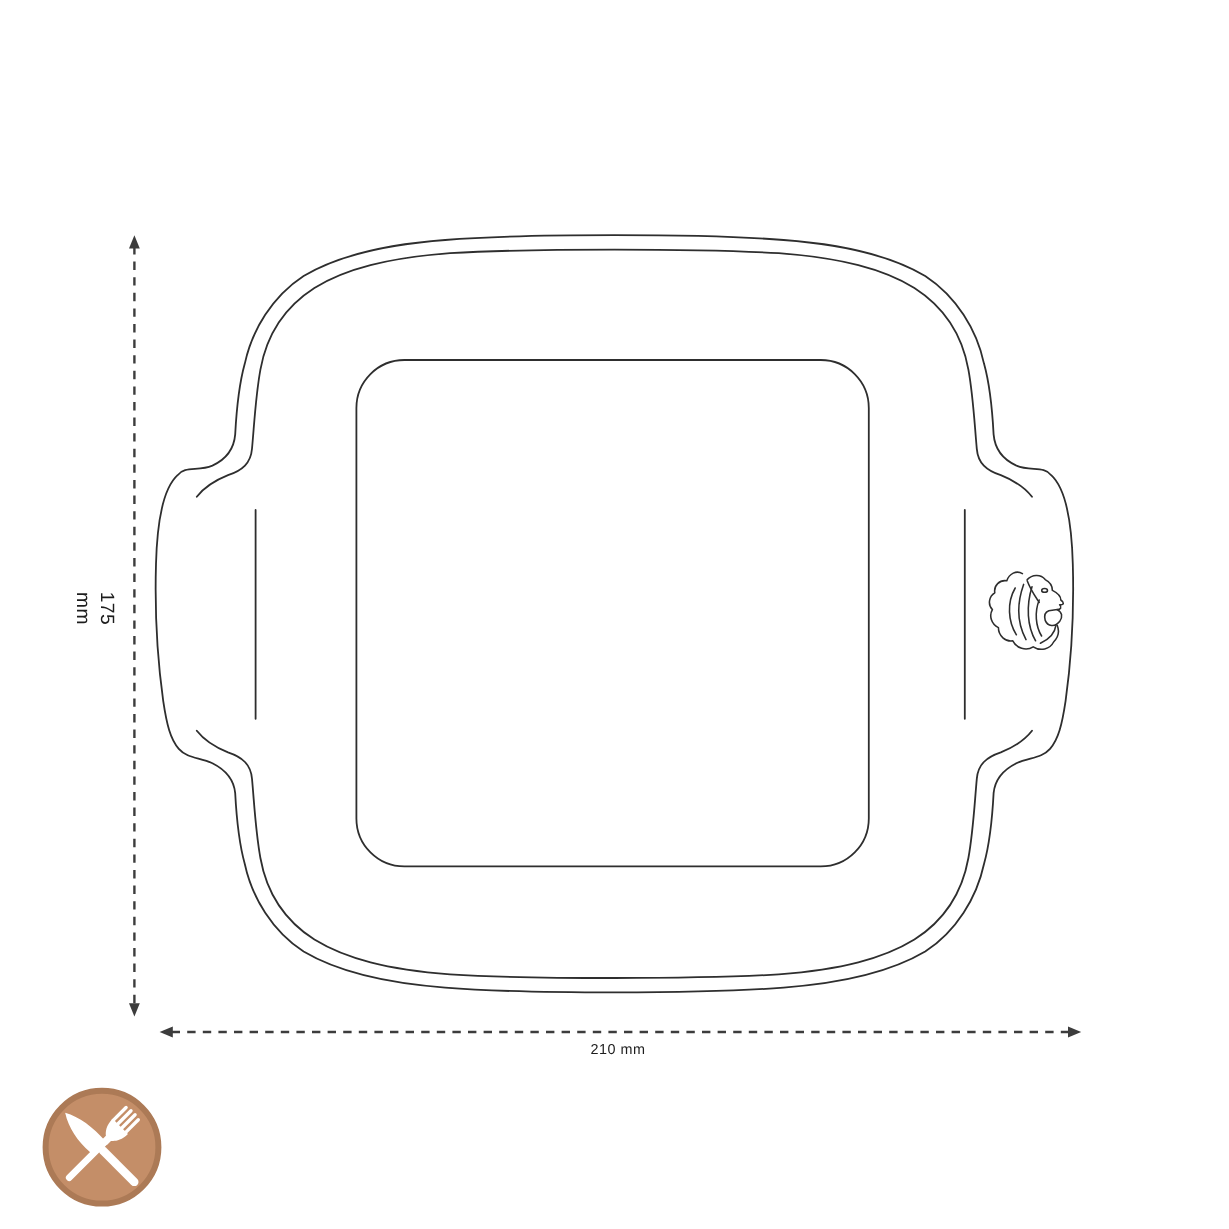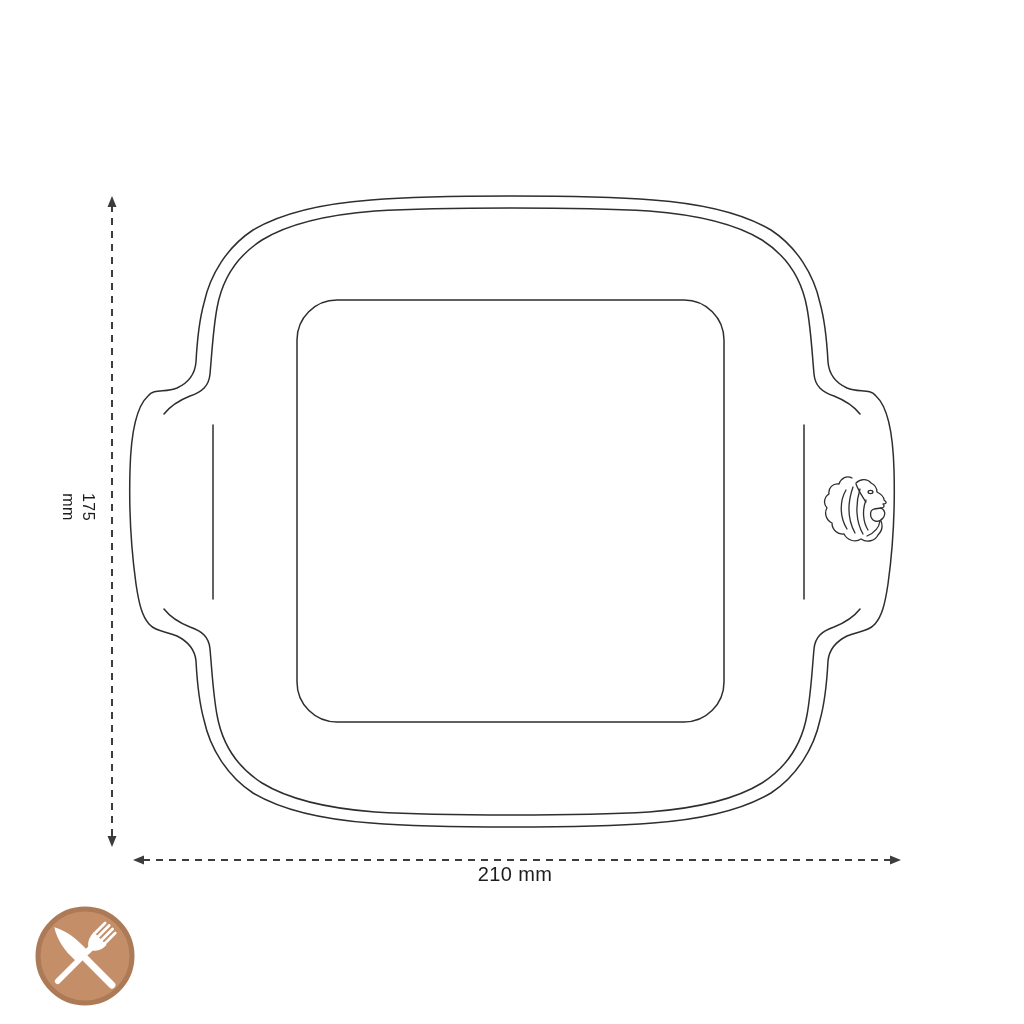--- a/index.html
+++ b/index.html
@@ -3,21 +3,21 @@
 <meta charset="utf-8">
 <style>
   html,body{margin:0;padding:0;background:#ffffff;}
   body{width:1024px;height:1024px;font-family:"Liberation Sans",sans-serif;}
   .canvas{position:relative;width:1024px;height:1024px;background:#ffffff;overflow:hidden;}
   .canvas svg.drawing{position:absolute;left:0;top:0;width:1024px;height:1024px;}
   .dim-label{position:absolute;color:#1d1d1d;letter-spacing:0.4px;}
   .dim-label.vertical{left:58px;top:497px;width:60px;height:20px;line-height:20px;
       text-align:center;font-size:16px;transform:rotate(90deg);transform-origin:50% 50%;}
   .dim-label.horizontal{left:465px;top:862px;width:100px;height:24px;line-height:24px;
-      text-align:center;font-size:20px;}
+      text-align:center;font-size:12px;}
 </style>
 </head>
 <body>
 
 <div class="canvas">
 
   <svg class="drawing" viewBox="0 0 1024 1024">
 
     <g fill="none" stroke-width="1.5" stroke-linecap="round" stroke="#2e2e2e">
 

